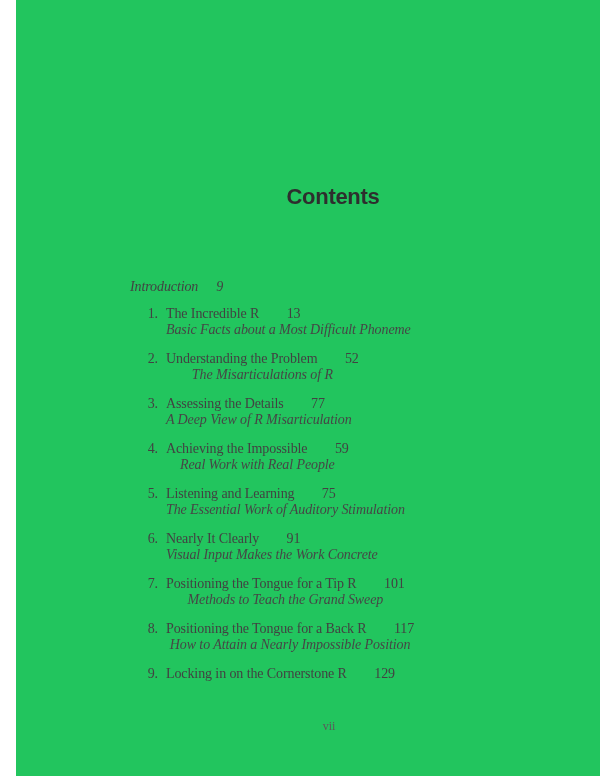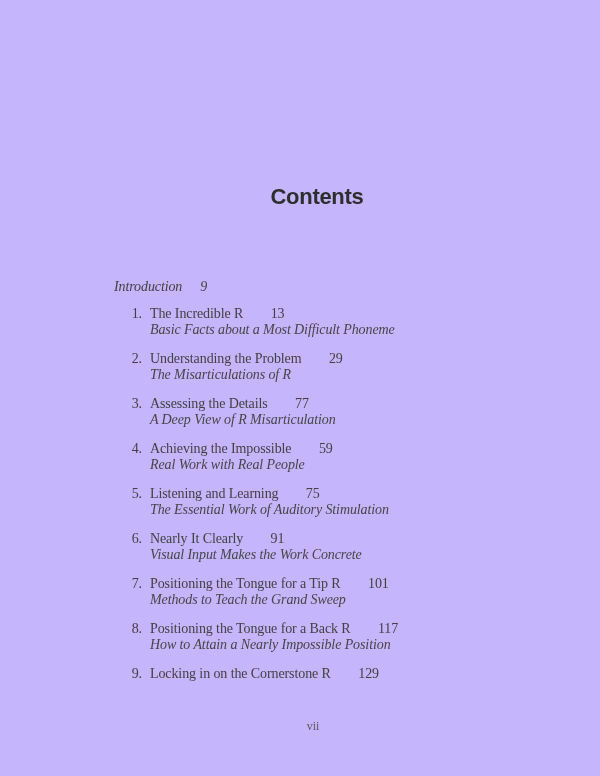--- a/index.html
+++ b/index.html
@@ -10,21 +10,22 @@
   body {
     width: 600px;
     height: 776px;
     position: relative;
     overflow: hidden;
     font-family: "Liberation Serif", serif;
   }
   .page {
     position: absolute;
     inset: 0;
-    background: #c4b5fd;
+    background: #22c55e;
+    margin-left: 16px;
   }
   .heading {
     position: absolute;
     top: 170px;
     left: 0;
     width: 600px;
     text-align: center;
     transform: translateX(17px);
     font-family: "Liberation Sans", sans-serif;
     font-weight: bold;
@@ -70,20 +71,21 @@
     line-height: 16.5px;
   }
   .pagenum {
     margin-left: 24px;
   }
   .subtitle {
     display: block;
     font-style: italic;
     line-height: 16.5px;
     color: #464646;
+    text-align: center;
   }
   .footer {
     position: absolute;
     top: 719px;
     left: 0;
     width: 600px;
     text-align: center;
     transform: translateX(13px);
     font-size: 12px;
     line-height: 14px;
@@ -114,21 +116,21 @@
       </span>
       <span class="subtitle">Basic Facts about a Most Difficult Phoneme</span>
     </span>
   </div>
 
   <div class="entry">
     <span class="num">2.</span>
     <span class="entry-body">
       <span class="title-line">
         <span class="title">Understanding the Problem</span>
-        <span class="pagenum">29</span>
+        <span class="pagenum">52</span>
       </span>
       <span class="subtitle">The Misarticulations of R</span>
     </span>
   </div>
 
   <div class="entry">
     <span class="num">3.</span>
     <span class="entry-body">
       <span class="title-line">
         <span class="title">Assessing the Details</span>

